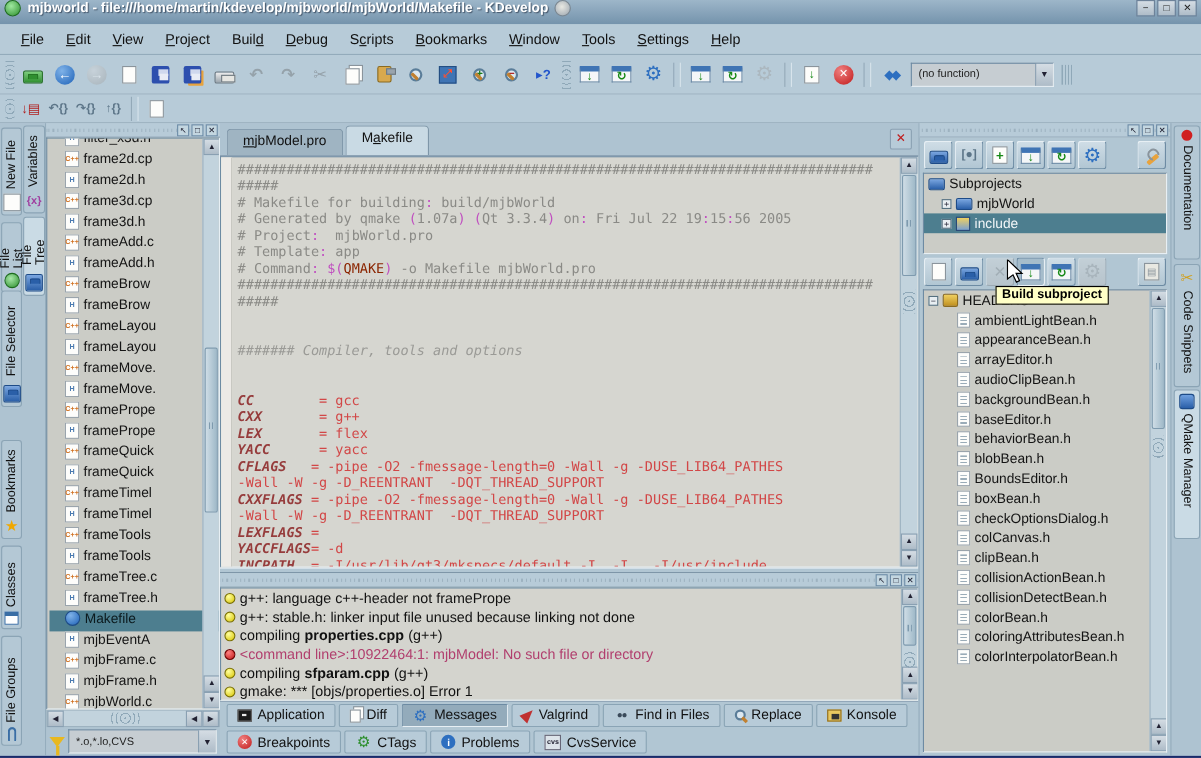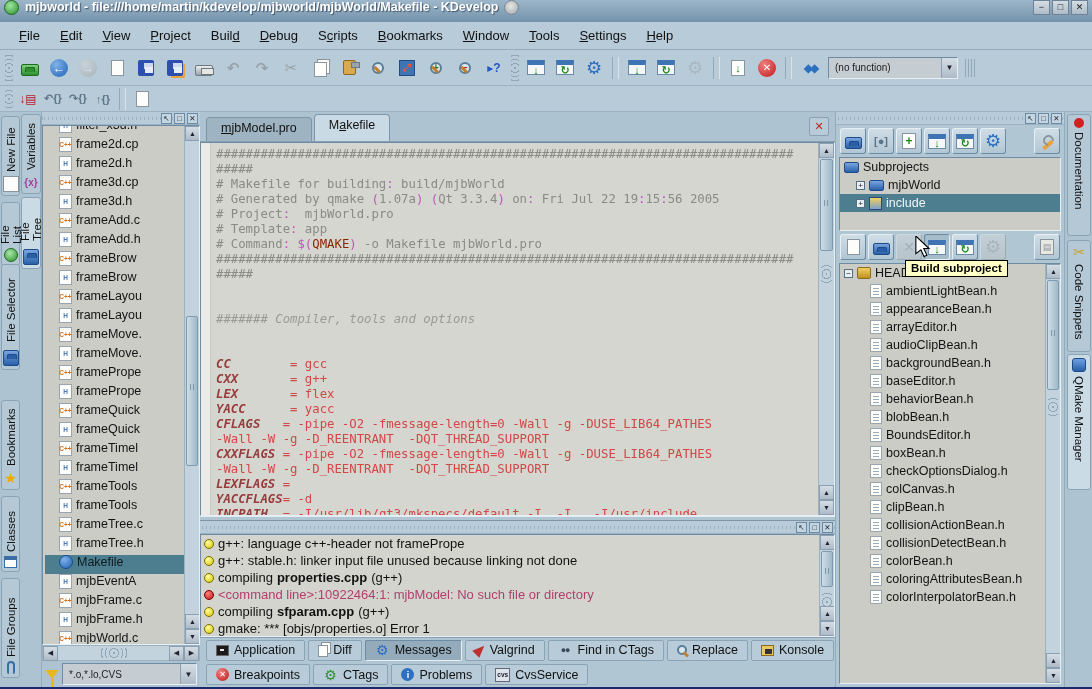--- a/index.html
+++ b/index.html
@@ -597,21 +597,21 @@
           <div class="btab active">
             <span class="bic gearb2">⚙</span>
             <span>Messages</span>
           </div>
           <div class="btab">
             <span class="bic rocket"></span>
             <span>Valgrind</span>
           </div>
           <div class="btab">
             <span class="bic binoc">●●</span>
-            <span>Find in CTags</span>
+            <span>Find in Files</span>
           </div>
           <div class="btab">
             <span class="bic mag2"></span>
             <span>Replace</span>
           </div>
           <div class="btab">
             <span class="bic kons"></span>
             <span>Konsole</span>
           </div>
         </div>

